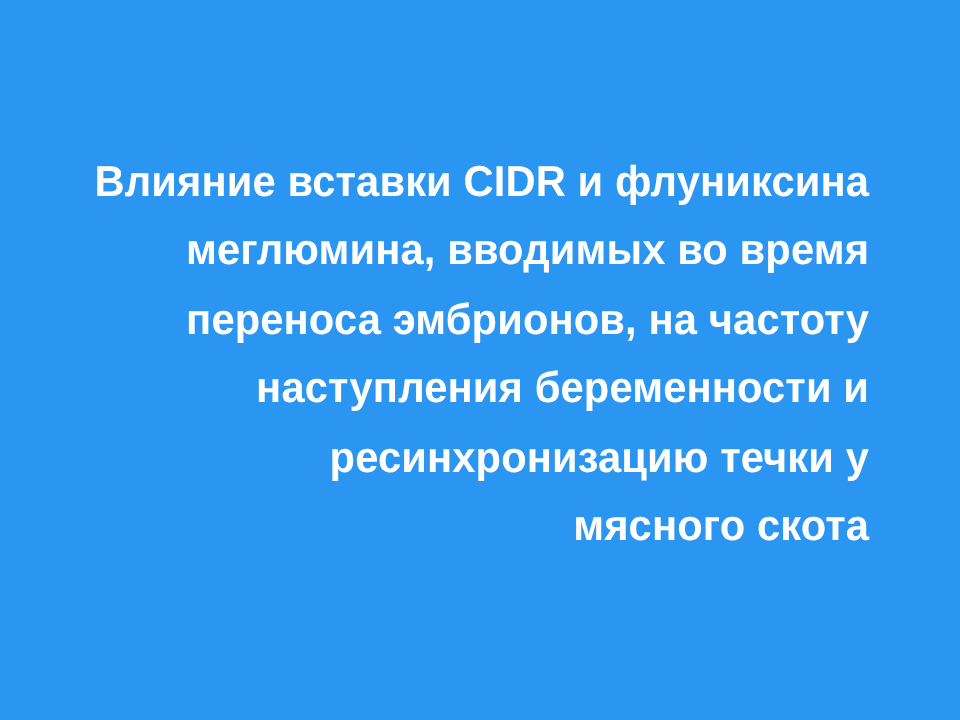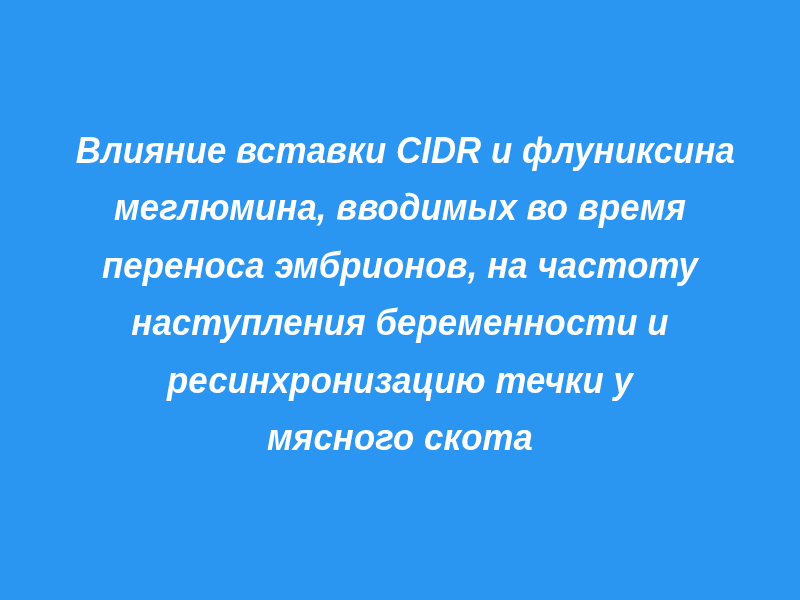--- a/index.html
+++ b/index.html
@@ -23,24 +23,23 @@
     background: #2b96f1;
     display: flex;
     align-items: center;
     justify-content: center;
   }
 
   .title-block {
     width: 720px;
     padding: 0 24px;
     box-sizing: border-box;
-    text-align: center;
+    text-align: right;
     position: relative;
     top: -6px;
-    font-style: italic;
   }
 
   .title-line {
     display: block;
     color: #ffffff;
     font-size: 36px;
     line-height: 57.5px;
     font-weight: 700;
     letter-spacing: 0.1px;
     white-space: nowrap;

